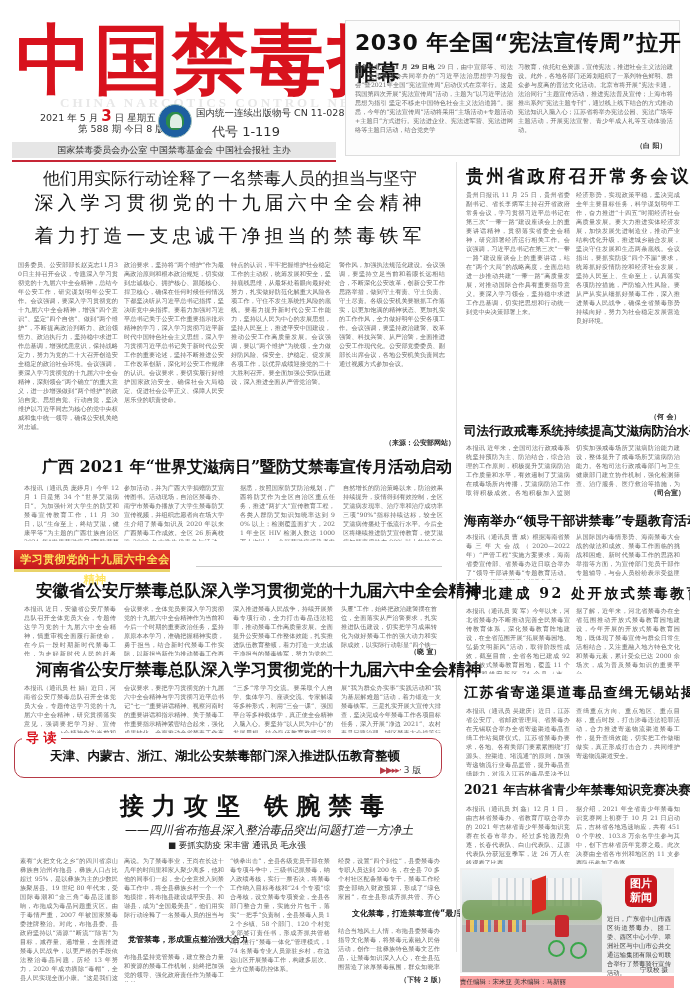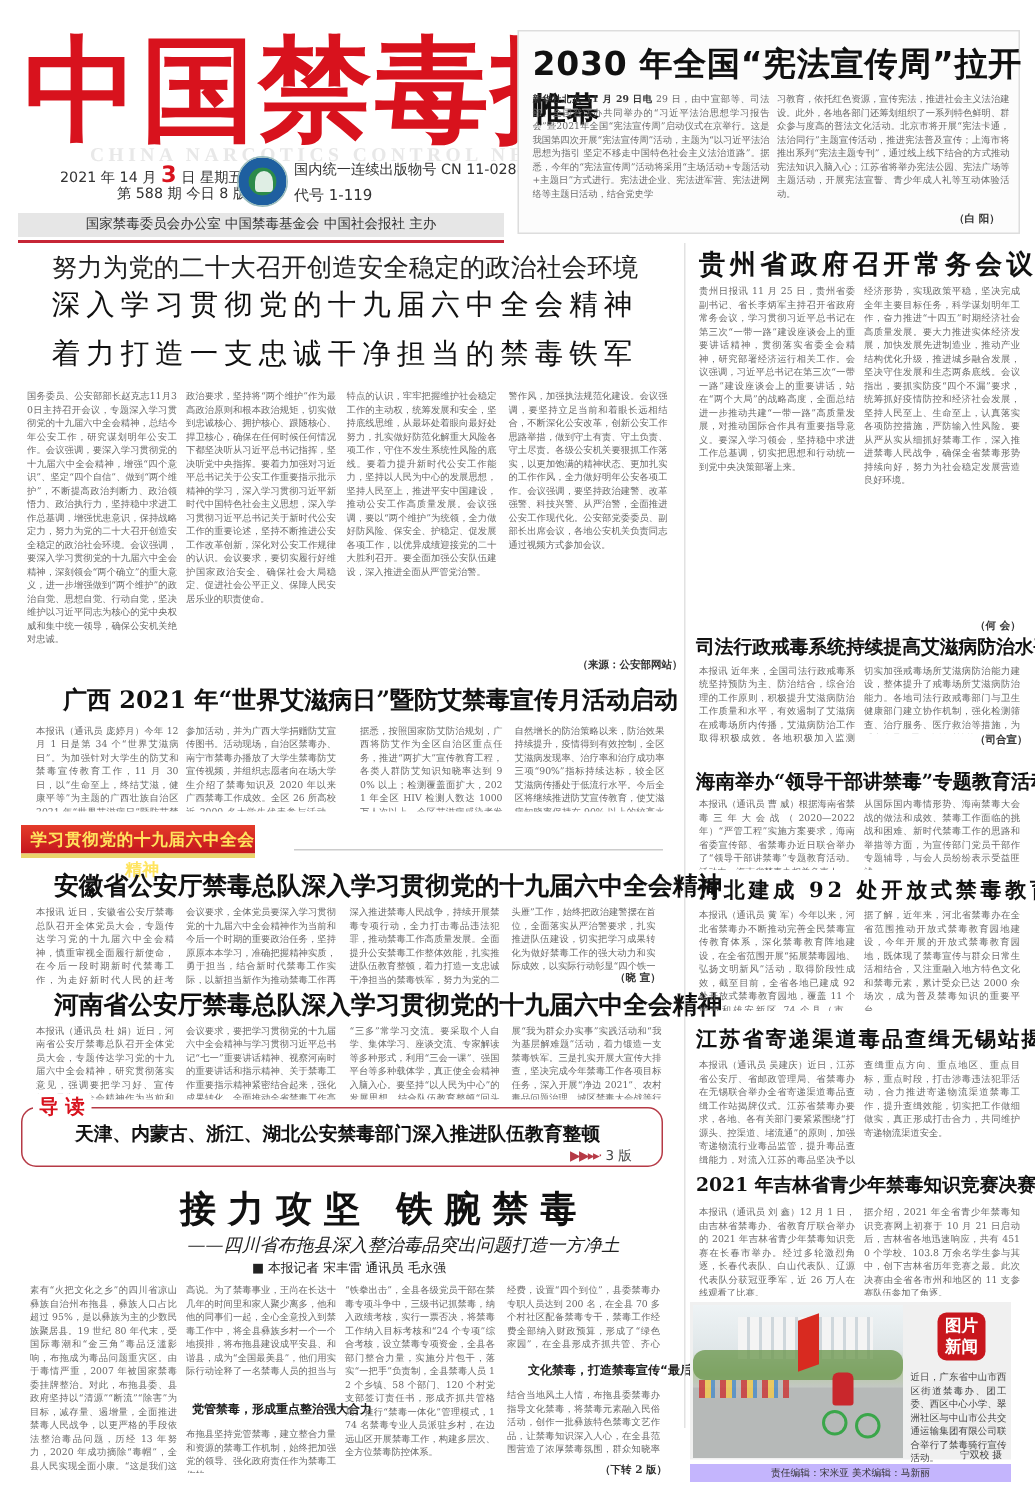--- a/index.html
+++ b/index.html
@@ -5,21 +5,21 @@
   * { box-sizing: border-box; margin: 0; padding: 0; }
   html, body { width: 690px; height: 996px; background: #fff; overflow: hidden; }
   body { font-family: "DejaVu Serif", "Liberation Serif", serif; color: #222; position: relative; }
   .abs { position: absolute; }
   .masthead-title { left: 16px; top: 20px; font-family: "DejaVu Serif", serif; font-weight: bold; font-size: 76px; line-height: 80px; letter-spacing: 2px; color: #d8121d; }
   .masthead-en { left: 60px; top: 95px; font-family: "Liberation Serif", serif; font-weight: bold; font-size: 13px; letter-spacing: 3px; color: #e8e8e8; }
   .dateline { left: 40px; top: 107px; font-family: "DejaVu Sans", sans-serif; font-size: 9.5px; color: #333; }
   .dateline .big3 { color: #d8121d; font-weight: bold; font-size: 15px; }
   .issue { left: 78px; top: 123px; font-family: "DejaVu Sans", sans-serif; font-size: 9.5px; color: #333; }
   .cn-no { left: 196px; top: 107px; font-family: "DejaVu Sans", sans-serif; font-size: 9.5px; color: #333; }
-  .code-no { left: 196px; top: 123px; font-family: "DejaVu Sans", sans-serif; font-size: 10px; color: #333; }
+  .code-no { left: 212px; top: 123px; font-family: "DejaVu Sans", sans-serif; font-size: 13px; color: #333; }
   .emblem { left: 158px; top: 104px; width: 34px; height: 34px; border-radius: 50%; background: radial-gradient(circle, #2c8b4a 0 40%, #1e5fa0 42% 70%, #e9f0e6 72% 100%); border: 1px solid #9bb; }
   .emblem::after { content: ""; position: absolute; left: 11px; top: 9px; width: 12px; height: 14px; background: #fff; border-radius: 50% 50% 20% 20%; opacity: .85; }
   .hostbar { left: 12px; top: 142px; width: 324px; height: 16px; background: #e6e6e6; font-family: "DejaVu Sans", sans-serif; font-size: 9px; line-height: 16px; text-align: center; color: #333; }
   .hostline { left: 12px; top: 160px; width: 324px; height: 2px; background: #c62636; }
   .topright-box { left: 345px; top: 20px; width: 335px; height: 136px; border: 1px solid #ddd; background: #fcfcfc; }
   .topright-title { left: 355px; top: 28px; font-family: "DejaVu Sans", sans-serif; font-weight: bold; font-size: 22px; color: #111; letter-spacing: 0.5px; }
   .body-text { font-size: 6.2px; line-height: 9px; color: #6a6a6a; text-align: justify; overflow: hidden; word-break: break-all; }
   .body-text b { color: #333; }
   .kicker { left: 0; width: 460px; top: 167px; text-align: center; font-family: "DejaVu Sans", sans-serif; font-size: 17px; color: #222; }
   .main-head { left: 0; width: 460px; text-align: center; font-family: "DejaVu Serif", serif; font-weight: normal; font-size: 19px; color: #111; letter-spacing: 4px; }
@@ -37,46 +37,46 @@
   .photo .bldg { position: absolute; left: 30px; top: 8px; width: 90px; height: 28px; background: repeating-linear-gradient(90deg, #f4f4f4 0 6px, #cfd7dc 6px 8px); }
   .photo .trees { position: absolute; left: 0; top: 30px; width: 140px; height: 20px; background: #6f9a52; border-radius: 8px; opacity: .8; }
   .photo .road { position: absolute; left: 0; top: 55px; width: 140px; height: 47px; background: #b6b9b8; }
   .photo .flag { position: absolute; left: 70px; top: 8px; width: 14px; height: 34px; background: #d82a20; transform: skewY(-20deg); }
   .photo .rider { position: absolute; left: 93px; top: 45px; width: 14px; height: 22px; background: #c9272c; border-radius: 4px 4px 2px 2px; }
   .photo .wheel { position: absolute; width: 17px; height: 17px; border: 2px solid #3aa64a; border-radius: 50%; }
   .photo .crowd { position: absolute; left: 4px; top: 50px; width: 60px; height: 12px; background: repeating-linear-gradient(90deg, #c33 0 4px, #f3c84a 4px 8px, #4a8bc8 8px 11px, #bbb 11px 14px); opacity: .8; }
   .pic-badge { left: 625px; top: 875px; width: 32px; height: 32px; border-radius: 6px; background: #c8161d; color: #fff; font-family: "DejaVu Sans", sans-serif; font-weight: bold; font-size: 11px; line-height: 14px; text-align: center; padding-top: 2px; }
   .pic-caption { left: 607px; top: 914px; width: 64px; font-size: 6.3px; line-height: 9px; color: #444; text-align: justify; word-break: break-all; }
   .pic-credit { left: 640px; top: 966px; font-size: 6.5px; color: #444; }
-  .editor-bar { left: 460px; top: 976px; width: 214px; height: 12px; background: #c4b5fd; font-family: "DejaVu Sans", sans-serif; font-size: 6.5px; line-height: 12px; text-align: center; color: #333; }
+  .editor-bar { left: 460px; top: 976px; width: 214px; height: 12px; background: #fca5a5; font-family: "DejaVu Sans", sans-serif; font-size: 6.5px; line-height: 12px; color: #333; }
   .sub-deck { font-family: "DejaVu Serif", serif; font-style: italic; font-size: 12px; color: #222; }
   .byline { font-family: "DejaVu Sans", sans-serif; font-size: 8.5px; color: #222; }
   .subhead-in { font-family: "DejaVu Sans", sans-serif; font-weight: bold; font-size: 8px; color: #222; }
   .source { font-size: 7px; font-weight: bold; color: #333; }
 </style>
 </head>
 <body>
 
 <div class="abs masthead-title">中国禁毒报</div>
 <div class="abs masthead-en">CHINA NARCOTICS CONTROL NEWS</div>
-<div class="abs dateline"><span>2021 年 14 月 </span><span class="big3">3</span><span> 日   星期五</span></div>
+<div class="abs dateline"><span>2021 年 5 月 </span><span class="big3">3</span><span> 日   星期五</span></div>
 <div class="abs issue">第 588 期   今日 8 版</div>
 <div class="abs emblem"></div>
 <div class="abs cn-no">国内统一连续出版物号 CN 11-0288</div>
 <div class="abs code-no">代号   1-119</div>
 <div class="abs hostbar">国家禁毒委员会办公室   中国禁毒基金会   中国社会报社   主办</div>
 <div class="abs hostline"></div>
 
 <div class="abs topright-box"></div>
 <div class="abs topright-title">2030 年全国“宪法宣传周”拉开帷幕</div>
 <div class="abs body-text" style="left:355px; top:62px; width:158px; height:86px;"><b>新华社北京 11 月 29 日电</b> <span>29 日，由中宣部等、司法部、全国普法办共同举办的“习近平法治思想学习报告会”暨2021年全国“宪法宣传周”启动仪式在京举行。这是我国第四次开展“宪法宣传周”活动，主题为“以习近平法治思想为指引 坚定不移走中国特色社会主义法治道路”。据悉，今年的“宪法宣传周”活动将采用“主场活动+专题活动+主题日”方式进行。宪法进企业、宪法进军营、宪法进网络等主题日活动，结合党史学</span></div>
 <div class="abs body-text" style="left:518px; top:62px; width:155px; height:78px;">习教育，依托红色资源，宣传宪法，推进社会主义法治建设。此外，各地各部门还筹划组织了一系列特色鲜明、群众参与度高的普法文化活动。北京市将开展“宪法卡通，法治同行”主题宣传活动，推进宪法普及宣传；上海市将推出系列“宪法主题专刊”，通过线上线下结合的方式推动宪法知识入脑入心；江苏省将举办宪法公园、宪法广场等主题活动，开展宪法宣誓、青少年成人礼等互动体验活动。</div>
 <div class="abs source" style="left:636px; top:141px;">（白 阳）</div>
 
-<div class="abs kicker">努力为党的二十大召开创造安全稳定的政治社会环境</div>
+<div class="abs kicker">他们用实际行动诠释了一名禁毒人员的担当与坚守</div>
 <div class="abs main-head" style="top:190px;">深入学习贯彻党的十九届六中全会精神</div>
 <div class="abs main-head" style="top:223px;">着力打造一支忠诚干净担当的禁毒铁军</div>
 <div class="abs body-text" style="left:18px; top:260px; width:100px; height:187px;">国务委员、公安部部长赵克志11月30日主持召开会议，专题深入学习贯彻党的十九届六中全会精神，总结今年公安工作，研究谋划明年公安工作。会议强调，要深入学习贯彻党的十九届六中全会精神，增强“四个意识”、坚定“四个自信”、做到“两个维护”，不断提高政治判断力、政治领悟力、政治执行力，坚持稳中求进工作总基调，增强忧患意识，保持战略定力，努力为党的二十大召开创造安全稳定的政治社会环境。会议强调，要深入学习贯彻党的十九届六中全会精神，深刻领会“两个确立”的重大意义，进一步增强做到“两个维护”的政治自觉、思想自觉、行动自觉，坚决维护以习近平同志为核心的党中央权威和集中统一领导，确保公安机关绝对忠诚。</div>
 <div class="abs body-text" style="left:124px; top:260px; width:100px; height:187px;">政治要求，坚持将“两个维护”作为最高政治原则和根本政治规矩，切实做到忠诚核心、拥护核心、跟随核心、捍卫核心，确保在任何时候任何情况下都坚决听从习近平总书记指挥，坚决听党中央指挥。要着力加强对习近平总书记关于公安工作重要指示批示精神的学习，深入学习贯彻习近平新时代中国特色社会主义思想，深入学习贯彻习近平总书记关于新时代公安工作的重要论述，坚持不断推进公安工作改革创新，深化对公安工作规律的认识。会议要求，要切实履行好维护国家政治安全、确保社会大局稳定、促进社会公平正义、保障人民安居乐业的职责使命。</div>
 <div class="abs body-text" style="left:231px; top:260px; width:100px; height:187px;">特点的认识，牢牢把握维护社会稳定工作的主动权，统筹发展和安全，坚持底线思维，从最坏处着眼向最好处努力，扎实做好防范化解重大风险各项工作，守住不发生系统性风险的底线。要着力提升新时代公安工作能力，坚持以人民为中心的发展思想，坚持人民至上，推进平安中国建设，推动公安工作高质量发展。会议强调，要以“两个维护”为统领，全力做好防风险、保安全、护稳定、促发展各项工作，以优异成绩迎接党的二十大胜利召开。要全面加强公安队伍建设，深入推进全面从严管党治警。</div>
 <div class="abs body-text" style="left:339px; top:260px; width:106px; height:178px;">警作风，加强执法规范化建设。会议强调，要坚持立足当前和着眼长远相结合，不断深化公安改革，创新公安工作思路举措，做到守土有责、守土负责、守土尽责。各级公安机关要狠抓工作落实，以更加饱满的精神状态、更加扎实的工作作风，全力做好明年公安各项工作。会议强调，要坚持政治建警、改革强警、科技兴警、从严治警，全面推进公安工作现代化。公安部党委委员、副部长出席会议，各地公安机关负责同志通过视频方式参加会议。</div>
 <div class="abs source" style="left:385px; top:438px;">（来源：公安部网站）</div>
 
 <div class="abs sec-head" style="left:42px; top:457px; font-size:16px;">广西 2021 年“世界艾滋病日”暨防艾禁毒宣传月活动启动</div>
 <div class="abs body-text" style="left:24px; top:483px; width:95px; height:58px;">本报讯（通讯员 庞婷月）今年 12 月 1 日是第 34 个“世界艾滋病日”。为加强针对大学生的防艾和禁毒宣传教育工作，11 月 30 日，以“生命至上，终结艾滋，健康平等”为主题的广西壮族自治区 2021 年“世界艾滋病日”暨防艾禁毒宣传月活动启动仪式在广西大学举行。自治区副主席、防艾委主任席位出席。</div>
@@ -100,21 +100,21 @@
 <div class="abs body-text" style="left:233px; top:683px; width:100px; height:50px;">“三多”常学习交流。要采取个人自学、集体学习、座谈交流、专家解读等多种形式，利用“三会一课”、强国平台等多种载体学，真正使全会精神入脑入心。要坚持“以人民为中心”的发展思想，结合队伍教育整顿“回头看”，深刻领悟党的人民立场和为民情怀。</div>
 <div class="abs body-text" style="left:341px; top:683px; width:100px; height:50px;">展“我为群众办实事”实践活动和“我为基层解难题”活动，着力锻造一支禁毒铁军。三是扎实开展大宣传大排查，坚决完成今年禁毒工作各项目标任务，深入开展“净边 2021”、农村毒品问题治理、城区禁毒大会战等行动，不断提升禁毒工作质效。</div>
 
 <div class="abs guide-box"></div>
 <div class="abs guide-label">导 读</div>
 <div class="abs guide-text">天津、内蒙古、浙江、湖北公安禁毒部门深入推进队伍教育整顿</div>
 <div class="abs guide-page"><span class="arrows">▶▶▸▸·</span> <span>3 版</span></div>
 
 <div class="abs sec-head" style="left:120px; top:790px; font-size:24px; letter-spacing:8px;">接力攻坚  铁腕禁毒</div>
 <div class="abs sub-deck" style="left:125px; top:822px;">——四川省布拖县深入整治毒品突出问题打造一方净土</div>
-<div class="abs byline" style="left:168px; top:840px;"><span>■ </span><span>本报记者   宋丰雷   通讯员   毛永强</span></div>
+<div class="abs byline" style="left:168px; top:840px;"><span>■ </span><span>要抓实防疫   宋丰雷   通讯员   毛永强</span></div>
 <div class="abs body-text" style="left:20px; top:856px; width:98px; height:126px;">素有“火把文化之乡”的四川省凉山彝族自治州布拖县，彝族人口占比超过 95%，是以彝族为主的少数民族聚居县。19 世纪 80 年代末，受国际毒潮和“金三角”毒品泛滥影响，布拖成为毒品问题重灾区。由于毒情严重，2007 年被国家禁毒委挂牌整治。对此，布拖县委、县政府坚持以“清源”“断流”“除害”为目标，减存量、遏增量，全面推进禁毒人民战争，以更严格的手段依法整治毒品问题，历经 13 年努力，2020 年成功摘除“毒帽”，全县人民实现全面小康。“这是我们这一代人的责任和使命，”曾担任布拖县禁毒办主任的王</div>
 <div class="abs body-text" style="left:124px; top:856px; width:100px; height:64px;">高说。为了禁毒事业，王尚在长达十几年的时间里和家人聚少离多，他和他的同事们一起，全心全意投入到禁毒工作中，将全县彝族乡村一个一个地摸排，将布拖县建设成平安县、和谐县，成为“全国最美县”，他们用实际行动诠释了一名禁毒人员的担当与坚守。</div>
 <div class="abs subhead-in" style="left:128px; top:934px;">党管禁毒，形成重点整治强大合力</div>
 <div class="abs body-text" style="left:124px; top:952px; width:100px; height:30px;">布拖县坚持党管禁毒，建立整合力量和资源的禁毒工作机制，始终把加强党的领导、强化政府责任作为禁毒工作的</div>
 <div class="abs body-text" style="left:230px; top:856px; width:100px; height:126px;">“铁拳出击”，全县各级党员干部在禁毒专项斗争中，三级书记抓禁毒，纳入政绩考核，实行一票否决，将禁毒工作纳入目标考核和“24 个专项”综合考核，设立禁毒专项资金，全县各部门整合力量，实施分片包干，落实“一把手”负责制，全县禁毒人员 12 个乡镇、58 个部门、120 个村党支部签订责任书，形成齐抓共管格局。推行“禁毒一体化”管理模式，174 名禁毒专业人员派驻乡村，在边远山区开展禁毒工作，构建多层次、全方位禁毒防控体系。</div>
 <div class="abs body-text" style="left:338px; top:856px; width:102px; height:44px;">经费，设置“四个到位”，县委禁毒办专职人员达到 200 名，在全县 70 多个村社区配备禁毒专干，禁毒工作经费全部纳入财政预算，形成了“绿色家园”，在全县形成齐抓共管、齐心协力的禁毒工作格局，全面推进禁毒工作取得显著成效。</div>
 <div class="abs subhead-in" style="left:352px; top:908px;">文化禁毒，打造禁毒宣传“最后一米”</div>
 <div class="abs body-text" style="left:338px; top:926px; width:102px; height:46px;">结合当地风土人情，布拖县委禁毒办指导文化禁毒，将禁毒元素融入民俗活动，创作一批彝族特色禁毒文艺作品，让禁毒知识深入人心，在全县范围营造了浓厚禁毒氛围，群众知晓率显著提升。</div>
 <div class="abs source" style="left:400px; top:975px;">（下转 2 版）</div>
 

